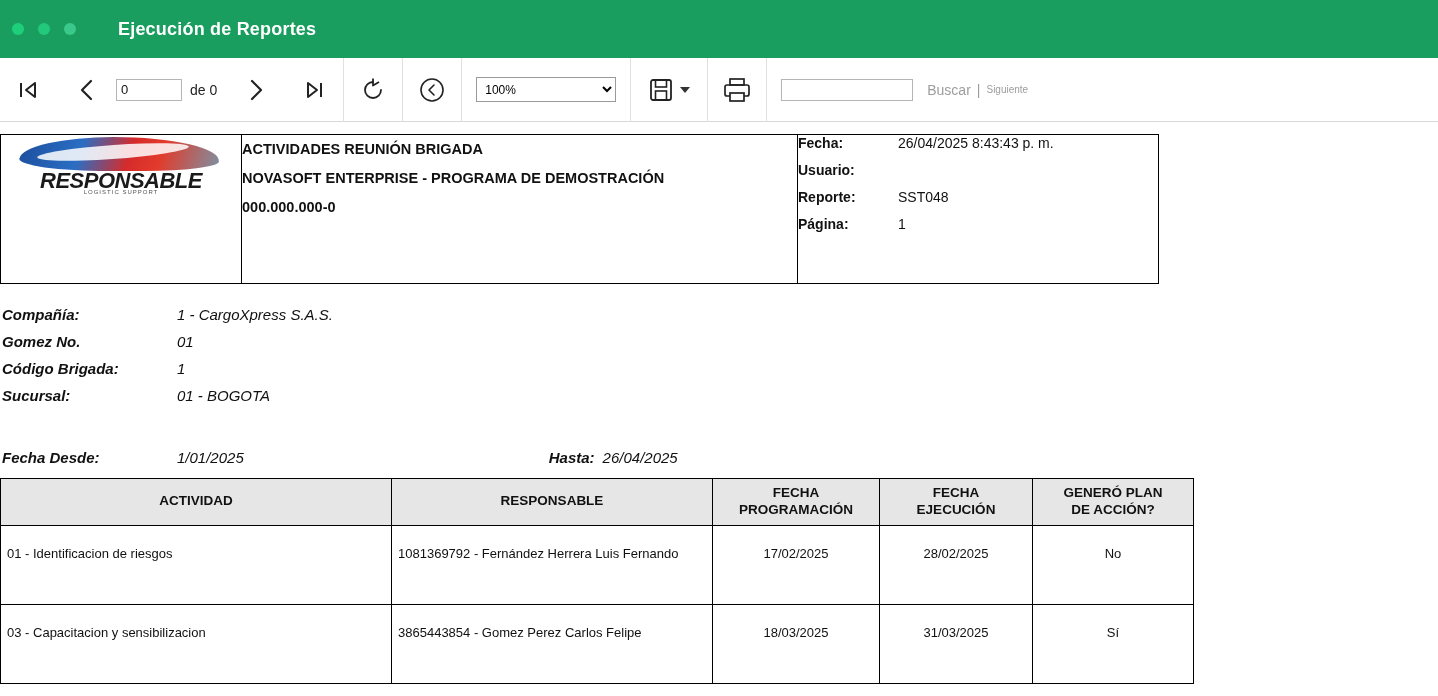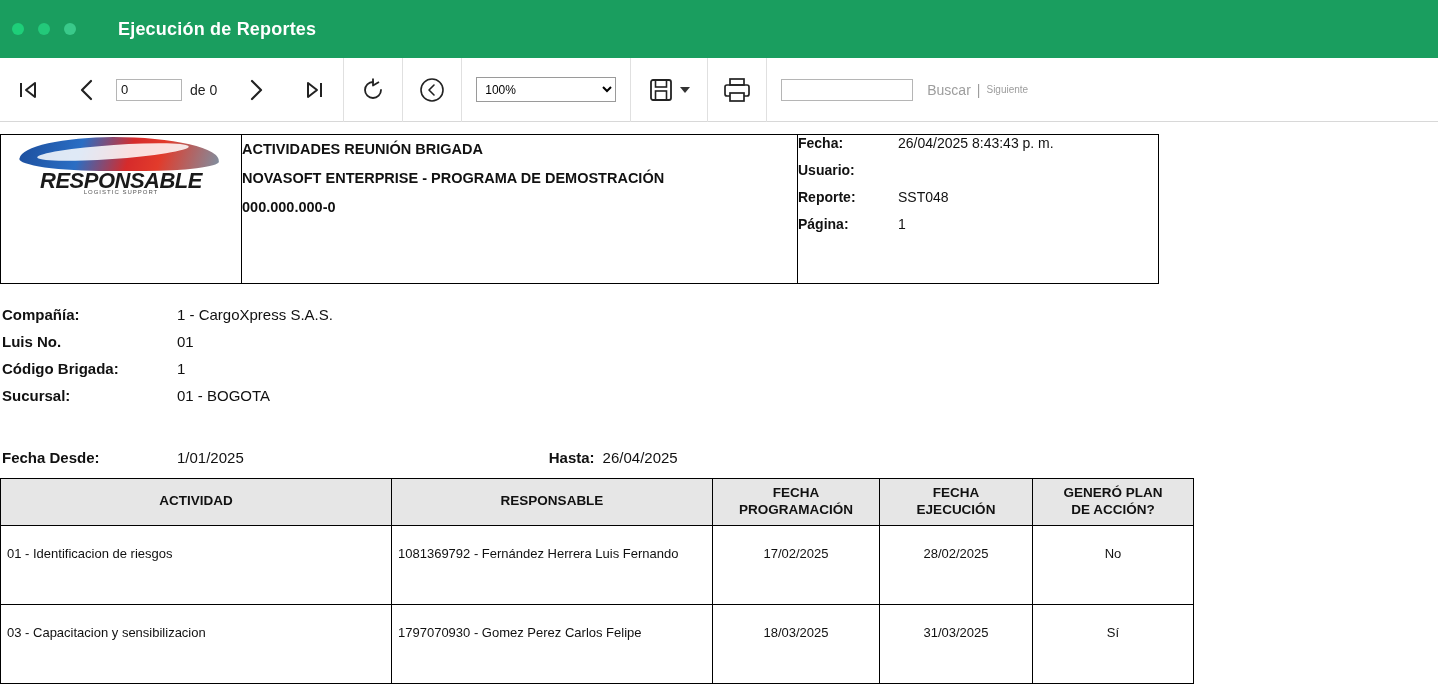--- a/index.html
+++ b/index.html
@@ -196,20 +196,21 @@
     display: flex;
     font-size: 14px;
     margin-bottom: 11px;
   }
   .meta-label { font-weight: bold; width: 100px; color: #111; }
   .meta-val { color: #111; }
 
   .info-block {
     margin-top: 22px;
     margin-left: 2px;
+    font-style: italic;
   }
   .info-row {
     display: flex;
     align-items: baseline;
     margin-bottom: 10px;
     font-size: 15px;
   }
   .info-label { font-weight: bold; width: 175px; color: #111; }
   .info-val { color: #111; }
   .info-val2-label { font-weight: bold; margin-left: 305px; color: #111; }
@@ -377,21 +378,21 @@
     </tr>
   </tbody>
     </table>
 
   <div class="info-block">
     <div class="info-row">
       <span class="info-label">Compañía:</span>
       <span class="info-val">1 - CargoXpress S.A.S.</span>
     </div>
     <div class="info-row">
-      <span class="info-label">Luis No.</span>
+      <span class="info-label">Gomez No.</span>
       <span class="info-val">01</span>
     </div>
     <div class="info-row">
       <span class="info-label">Código Brigada:</span>
       <span class="info-val">1</span>
     </div>
     <div class="info-row">
       <span class="info-label">Sucursal:</span>
       <span class="info-val">01 - BOGOTA</span>
     </div>
@@ -429,21 +430,21 @@
     <tbody>
       <tr>
         <td class="c-act">01 - Identificacion de riesgos</td>
         <td class="c-resp">1081369792 - Fernández Herrera Luis Fernando</td>
         <td class="c-fp">17/02/2025</td>
         <td class="c-fe">28/02/2025</td>
         <td class="c-gen">No</td>
       </tr>
       <tr>
         <td class="c-act">03 - Capacitacion y sensibilizacion</td>
-        <td class="c-resp">1797070930 - Gomez Perez Carlos Felipe</td>
+        <td class="c-resp">3865443854 - Gomez Perez Carlos Felipe</td>
         <td class="c-fp">18/03/2025</td>
         <td class="c-fe">31/03/2025</td>
         <td class="c-gen">Sí</td>
       </tr>
     </tbody>
   </table>
 
 </div>
 
 </body></html>

